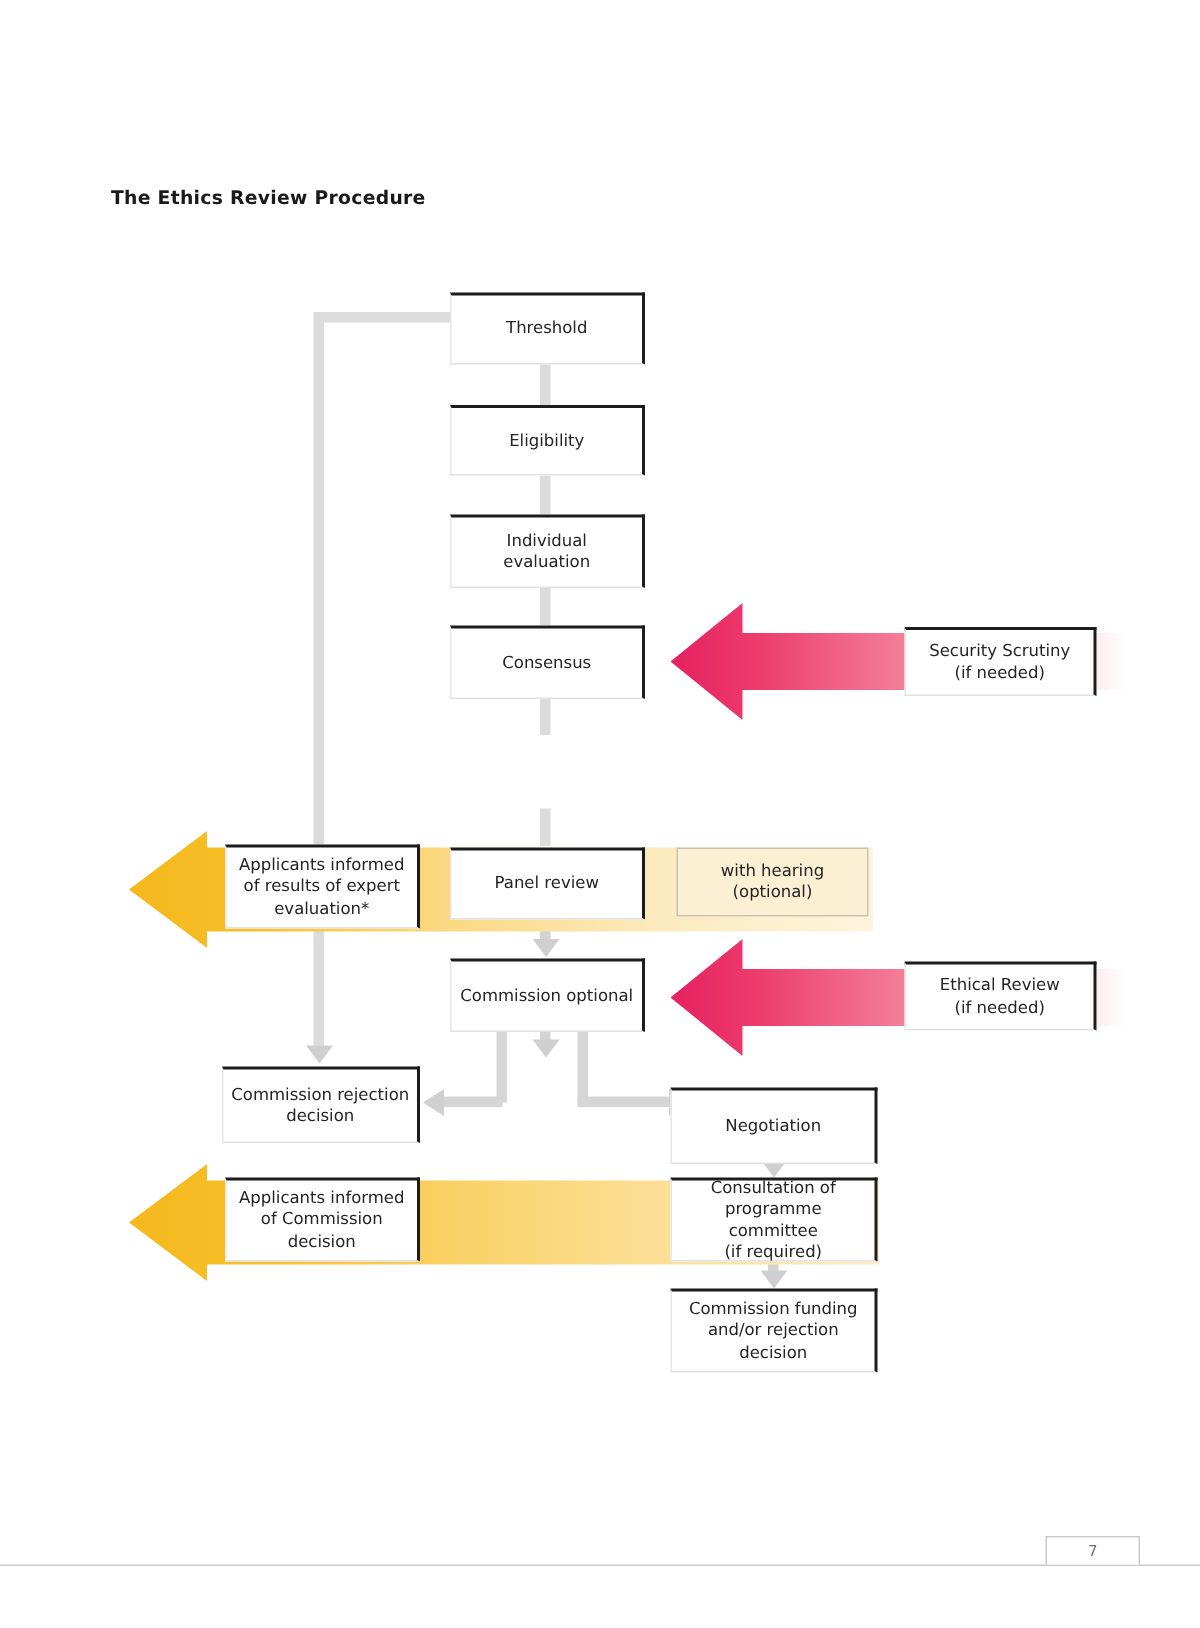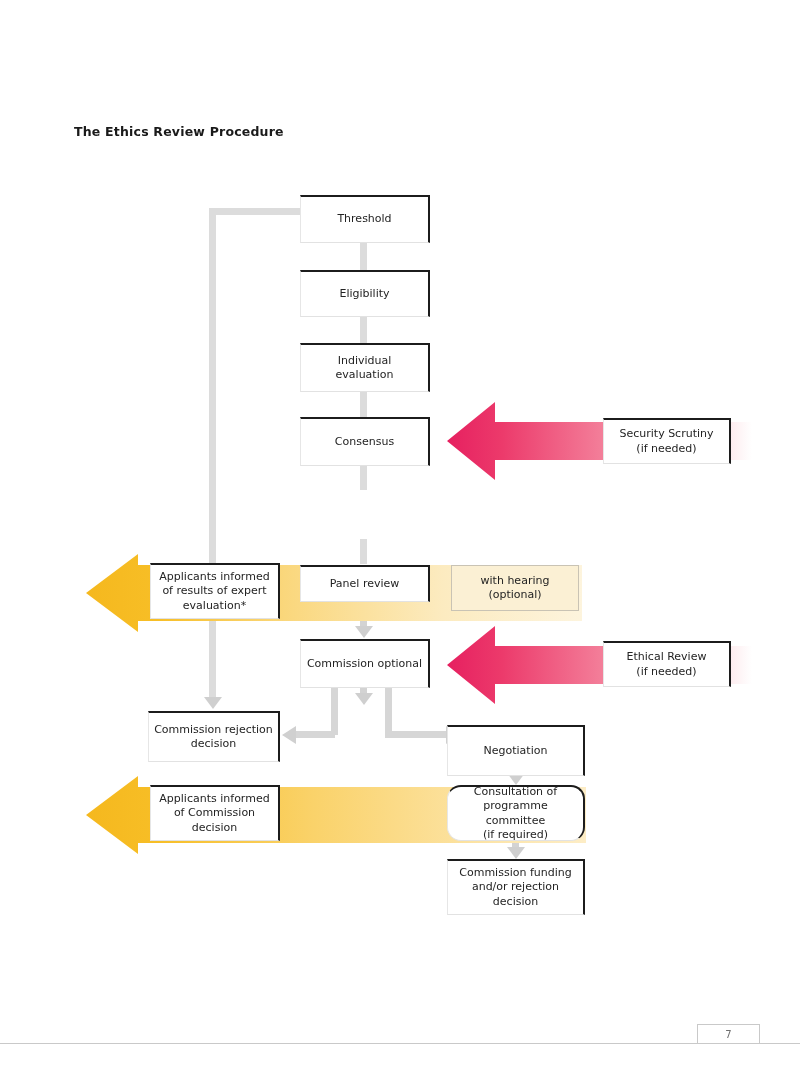--- a/index.html
+++ b/index.html
@@ -262,37 +262,37 @@
           <stop offset="78%" stop-color="#FCE3A4"></stop>
           <stop offset="100%" stop-color="#FDEDC6"></stop>
         </linearGradient>
       </defs>
       <path d="M 0,41 L 52,2 L 52,13 L 500,13 L 500,69 L 52,69 L 52,80 Z" fill="url(#yg2)"></path>
     </svg>
   </div>
   <div class="pbox" style="left:150px; top:785px; width:130px; height:56px;">
     <span>Applicants informed<br>of Commission<br>decision</span>
   </div>
-  <div class="pbox" style="left:447px; top:785px; width:138px; height:56px;border-radius:14px;">
+  <div class="pbox" style="left:447px; top:785px; width:138px; height:56px;">
     <span>Consultation of<br>programme committee<br>(if required)</span>
   </div>
 
   <div class="pbox" style="left:300px; top:195px; width:130px; height:48px;">
     <span>Threshold</span>
   </div>
   <div class="pbox" style="left:300px; top:270px; width:130px; height:47px;">
     <span>Eligibility</span>
   </div>
   <div class="pbox" style="left:300px; top:343px; width:130px; height:49px;">
     <span>Individual<br>evaluation</span>
   </div>
   <div class="pbox" style="left:300px; top:417px; width:130px; height:49px;">
     <span>Consensus</span>
   </div>
-  <div class="pbox" style="left:300px; top:565px; width:130px; height:37px;">
+  <div class="pbox" style="left:300px; top:565px; width:130px; height:48px;">
     <span>Panel review</span>
   </div>
   <div class="pbox" style="left:300px; top:639px; width:130px; height:49px;">
     <span>Commission optional</span>
   </div>
 
   <div class="pbox" style="left:148px; top:711px; width:132px; height:51px;">
     <span>Commission rejection<br>decision</span>
   </div>
   <div class="pbox" style="left:447px; top:711px; width:138px; height:51px;margin-top:14px;">

